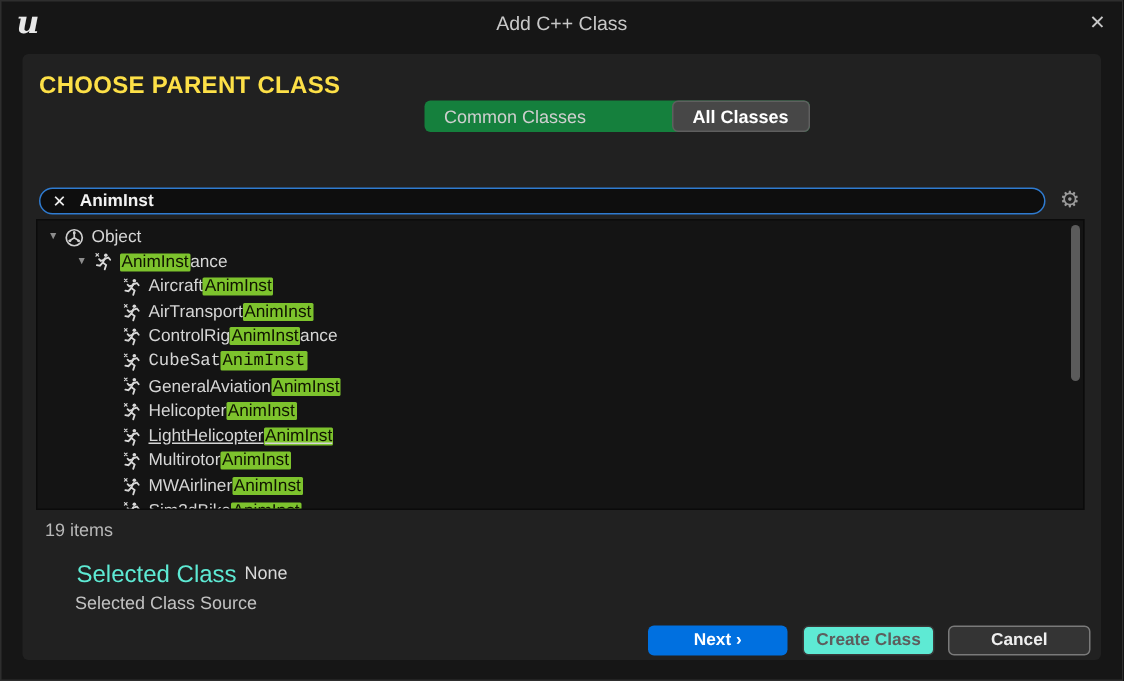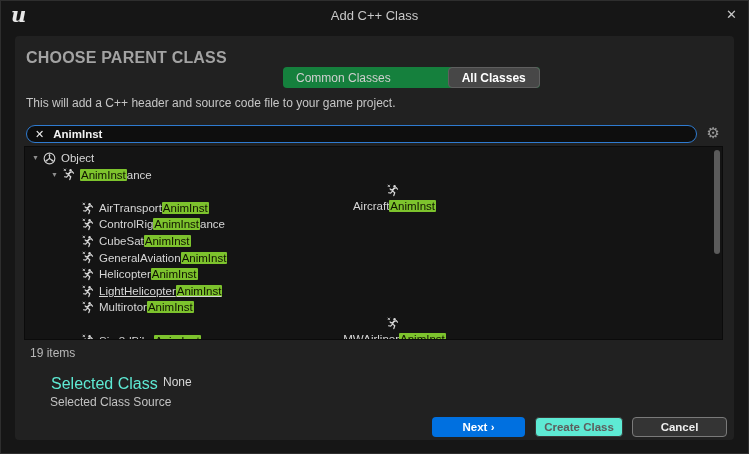--- a/index.html
+++ b/index.html
@@ -12,21 +12,21 @@
   
   .titlebar{ position:absolute; top:0; left:0; width:100%; height:30px; }
   .ue-logo{ position:absolute; left:11px; top:2px; font-family:"DejaVu Serif",serif;
     font-style:italic; font-weight:bold; font-size:21px; color:#e8e8e8; }
   .win-title{ position:absolute; top:8px; width:100%; text-align:center; font-size:13px; color:#c8c8c8; }
   .close-btn{ position:absolute; right:12px; top:7px; font-size:13px; color:#c8c8c8; cursor:default; }
   
   .panel{ position:absolute; left:15px; top:36px; width:719px; height:404px;
     background:#212121; border-radius:4px; }
   .h1{ position:absolute; left:11px; top:13px; font-size:16px; font-weight:bold;
-    color:#a3a3a3; letter-spacing:0.2px; }
+    color:#fde047; letter-spacing:0.2px; }
   
   .tabs{ position:absolute; left:268px; top:31px; height:21px; display:flex;
     background:#15803d; border-radius:4px; align-items:stretch; }
   .tab{ font-size:12px; padding:0 13px; display:flex; align-items:center; color:#cfcfcf;
     border-radius:4px; white-space:nowrap; }
   .tab.active{ background:#474747; border:1px solid #5f5f5f; color:#fff; font-weight:bold;margin-left:44px; }
   .desc{ position:absolute; left:11px; top:60px; font-size:12px; color:#c6c6c6; }
   
   .search-pill{ position:absolute; left:11px; top:89px; width:671px; height:18px;
     background:#0e0e0e; border:1px solid #2f7bd0; border-radius:9px;
@@ -72,21 +72,20 @@
 
   <div class="panel">
 
     <div class="h1">CHOOSE PARENT CLASS</div>
 
     <div class="tabs">
       <div class="tab">Common Classes</div>
       <div class="tab active">All Classes</div>
     </div>
 
-    <div class="desc">This will add a C++ header and source code file to your game project.</div>
 
     <div class="search-pill">
       <span class="clear-x">✕</span>
       <input class="search-input" value="AnimInst" style="">
     </div>
     <span class="gear">⚙</span>
 
     <div class="list">
       <div class="scroll-thumb"></div>
     <div class="tree-row" style="padding-left: 4px;">
@@ -110,21 +109,21 @@
               <path d="M9.6 5.4 L8 8.6"></path>
               <path d="M9.3 6 L12 5 L13.3 6.6"></path>
               <path d="M9.3 6.4 L6.6 7.4 L5.4 6.2"></path>
               <path d="M8 8.6 L10.4 10.4 L9.4 13.4"></path>
               <path d="M8 8.6 L6 10.8 L3.8 10.4"></path>
               <path d="M3.2 2.2 L5 4 M5 2.2 L3.2 4" stroke-width="0.9"></path>
             </svg>
           </span>
           <span class="row-label"><span class="hl">AnimInst</span><span>ance</span></span>
         </div>
-        <div class="tree-row" style="padding-left: 42px; flex-direction: column;">
+        <div class="tree-row" style="padding-left: 42px;">
           <span class="expander"></span>
           <span class="row-icon">
             <svg viewBox="0 0 16 16" fill="none" stroke="#d8d8d8" stroke-width="1.3" stroke-linecap="round">
               <circle cx="10.2" cy="3.4" r="1.3" fill="#d8d8d8" stroke="none"></circle>
               <path d="M9.6 5.4 L8 8.6"></path>
               <path d="M9.3 6 L12 5 L13.3 6.6"></path>
               <path d="M9.3 6.4 L6.6 7.4 L5.4 6.2"></path>
               <path d="M8 8.6 L10.4 10.4 L9.4 13.4"></path>
               <path d="M8 8.6 L6 10.8 L3.8 10.4"></path>
               <path d="M3.2 2.2 L5 4 M5 2.2 L3.2 4" stroke-width="0.9"></path>
@@ -155,21 +154,21 @@
               <path d="M9.6 5.4 L8 8.6"></path>
               <path d="M9.3 6 L12 5 L13.3 6.6"></path>
               <path d="M9.3 6.4 L6.6 7.4 L5.4 6.2"></path>
               <path d="M8 8.6 L10.4 10.4 L9.4 13.4"></path>
               <path d="M8 8.6 L6 10.8 L3.8 10.4"></path>
               <path d="M3.2 2.2 L5 4 M5 2.2 L3.2 4" stroke-width="0.9"></path>
             </svg>
           </span>
           <span class="row-label"><span>ControlRig</span><span class="hl">AnimInst</span><span>ance</span></span>
         </div>
-        <div class="tree-row" style="padding-left: 42px;">
+        <div class="tree-row" style="padding-left: 42px; font-family: Liberation Mono, monospace;">
           <span class="expander"></span>
           <span class="row-icon">
             <svg viewBox="0 0 16 16" fill="none" stroke="#d8d8d8" stroke-width="1.3" stroke-linecap="round">
               <circle cx="10.2" cy="3.4" r="1.3" fill="#d8d8d8" stroke="none"></circle>
               <path d="M9.6 5.4 L8 8.6"></path>
               <path d="M9.3 6 L12 5 L13.3 6.6"></path>
               <path d="M9.3 6.4 L6.6 7.4 L5.4 6.2"></path>
               <path d="M8 8.6 L10.4 10.4 L9.4 13.4"></path>
               <path d="M8 8.6 L6 10.8 L3.8 10.4"></path>
               <path d="M3.2 2.2 L5 4 M5 2.2 L3.2 4" stroke-width="0.9"></path>
@@ -230,21 +229,21 @@
               <path d="M9.6 5.4 L8 8.6"></path>
               <path d="M9.3 6 L12 5 L13.3 6.6"></path>
               <path d="M9.3 6.4 L6.6 7.4 L5.4 6.2"></path>
               <path d="M8 8.6 L10.4 10.4 L9.4 13.4"></path>
               <path d="M8 8.6 L6 10.8 L3.8 10.4"></path>
               <path d="M3.2 2.2 L5 4 M5 2.2 L3.2 4" stroke-width="0.9"></path>
             </svg>
           </span>
           <span class="row-label"><span>Multirotor</span><span class="hl">AnimInst</span></span>
         </div>
-        <div class="tree-row" style="padding-left: 42px; flex-direction: column;">
+        <div class="tree-row" style="padding-left: 42px;">
           <span class="expander"></span>
           <span class="row-icon">
             <svg viewBox="0 0 16 16" fill="none" stroke="#d8d8d8" stroke-width="1.3" stroke-linecap="round">
               <circle cx="10.2" cy="3.4" r="1.3" fill="#d8d8d8" stroke="none"></circle>
               <path d="M9.6 5.4 L8 8.6"></path>
               <path d="M9.3 6 L12 5 L13.3 6.6"></path>
               <path d="M9.3 6.4 L6.6 7.4 L5.4 6.2"></path>
               <path d="M8 8.6 L10.4 10.4 L9.4 13.4"></path>
               <path d="M8 8.6 L6 10.8 L3.8 10.4"></path>
               <path d="M3.2 2.2 L5 4 M5 2.2 L3.2 4" stroke-width="0.9"></path>

